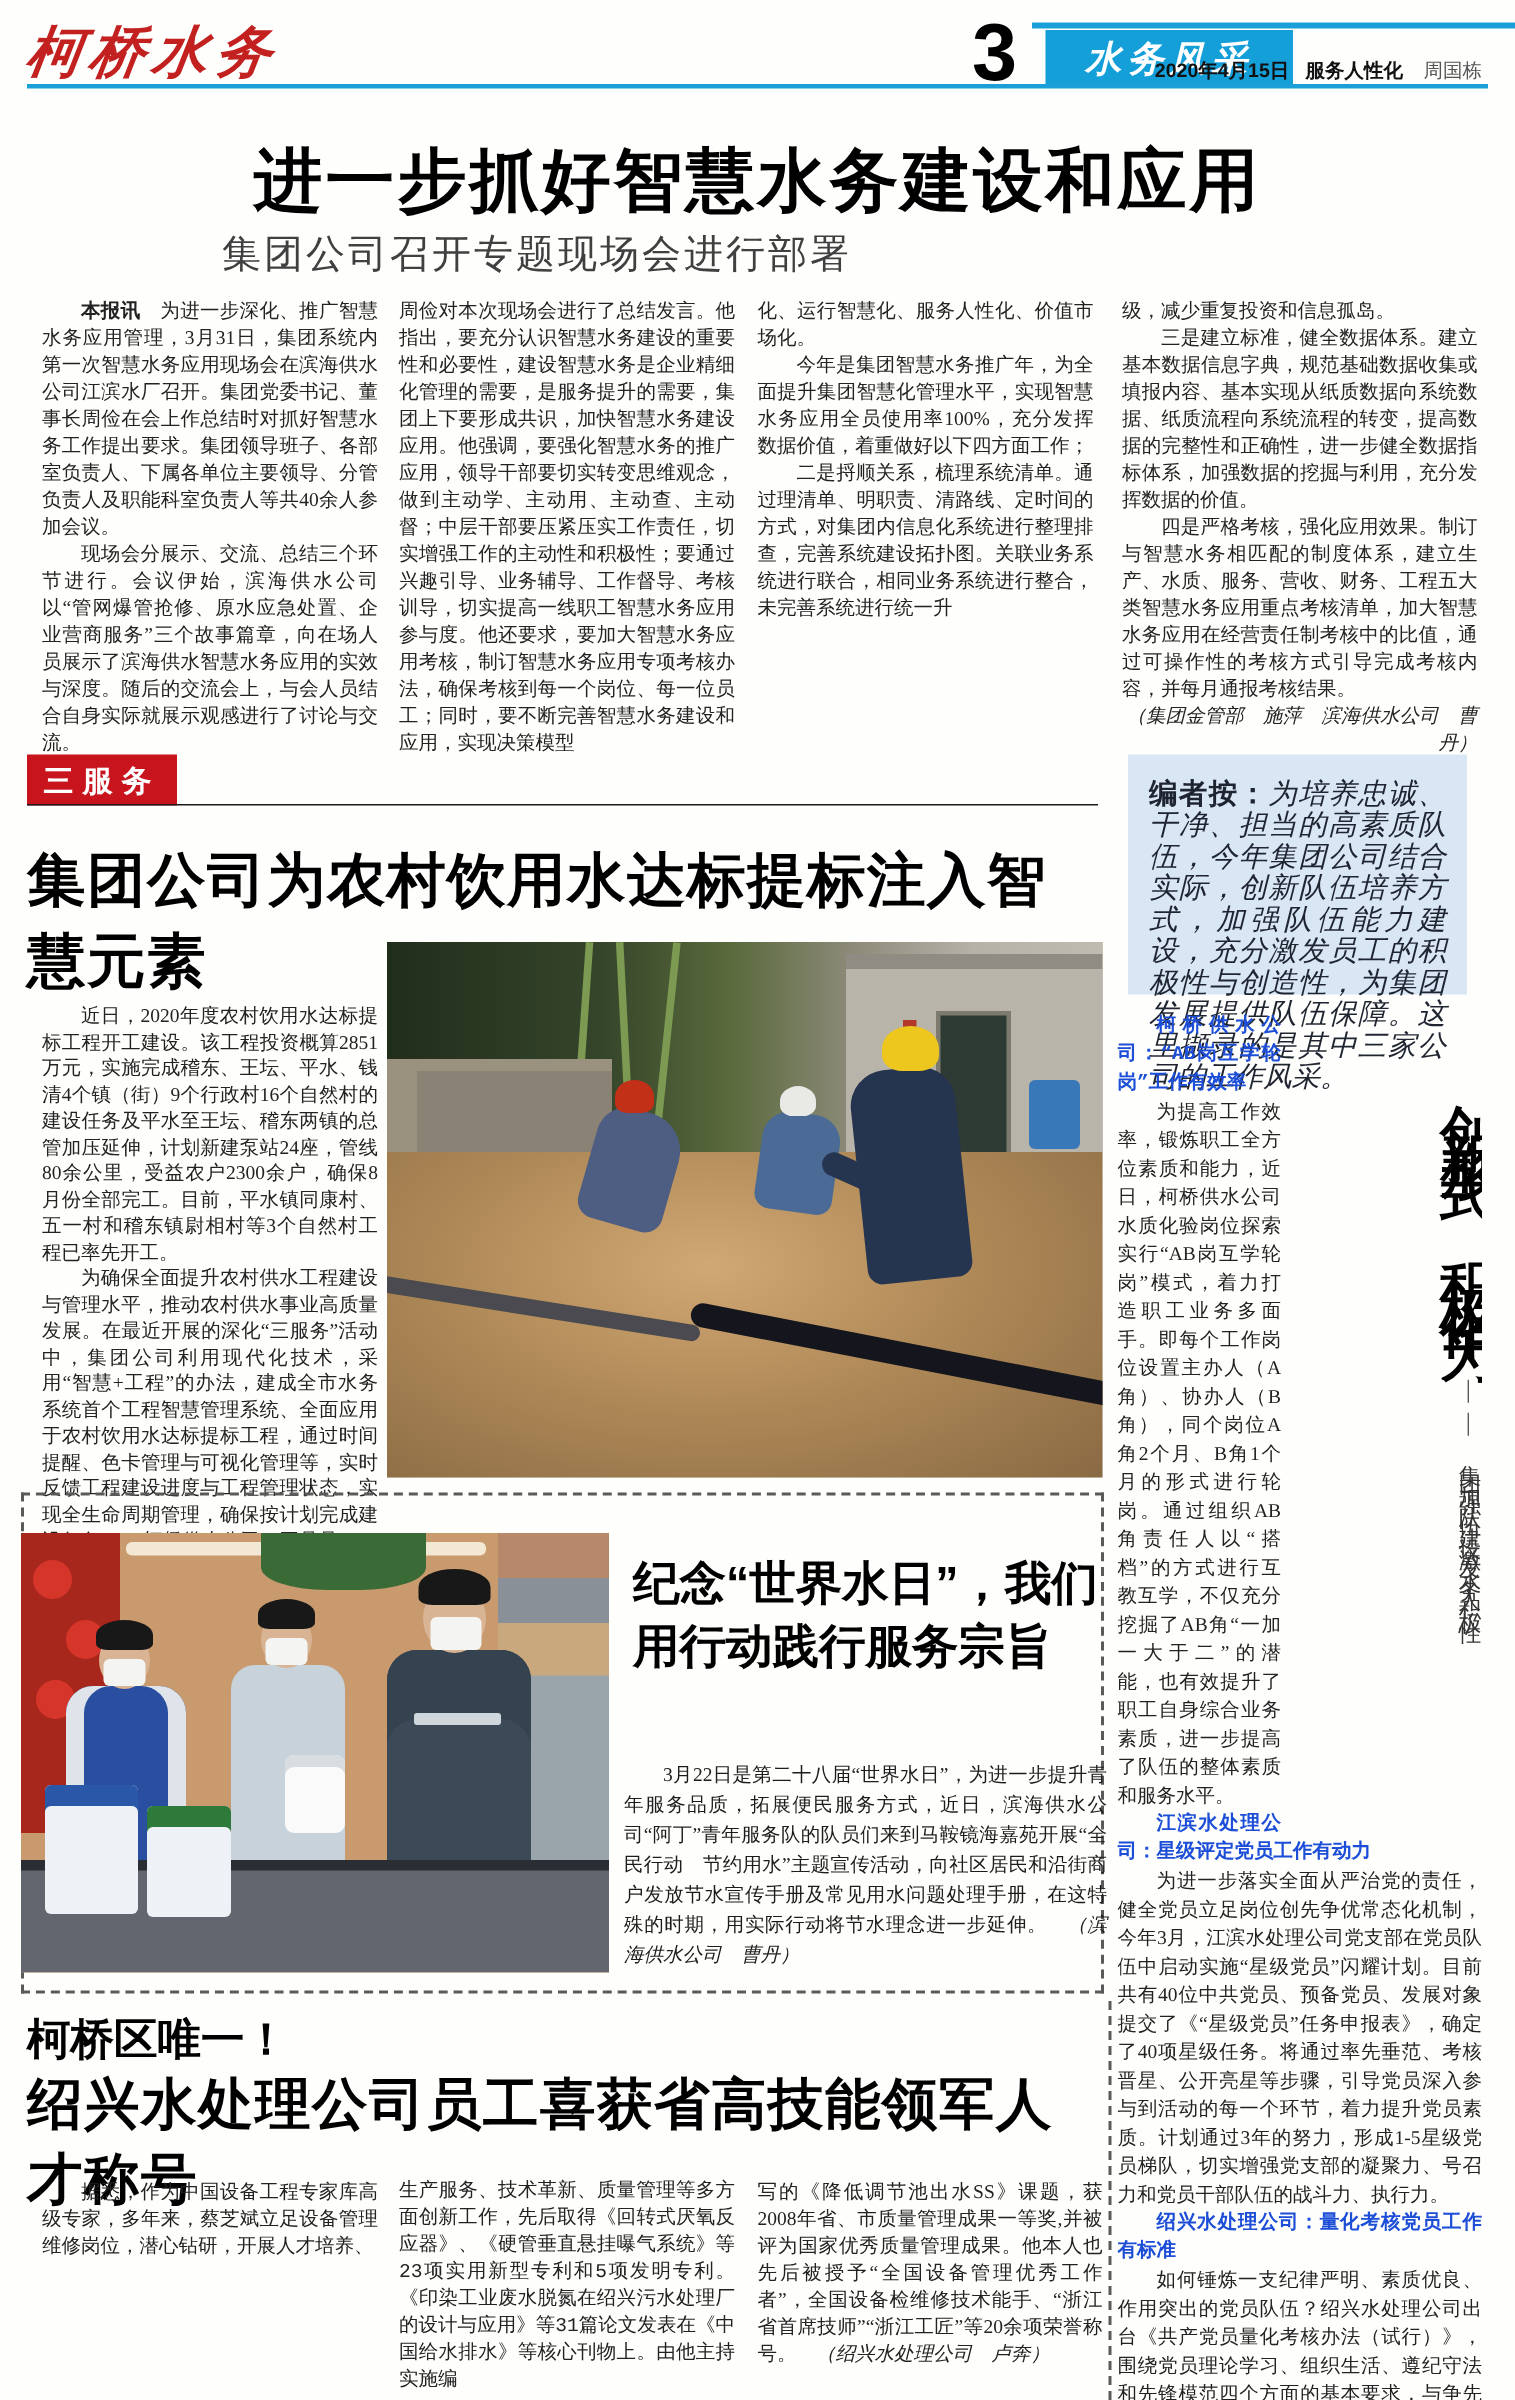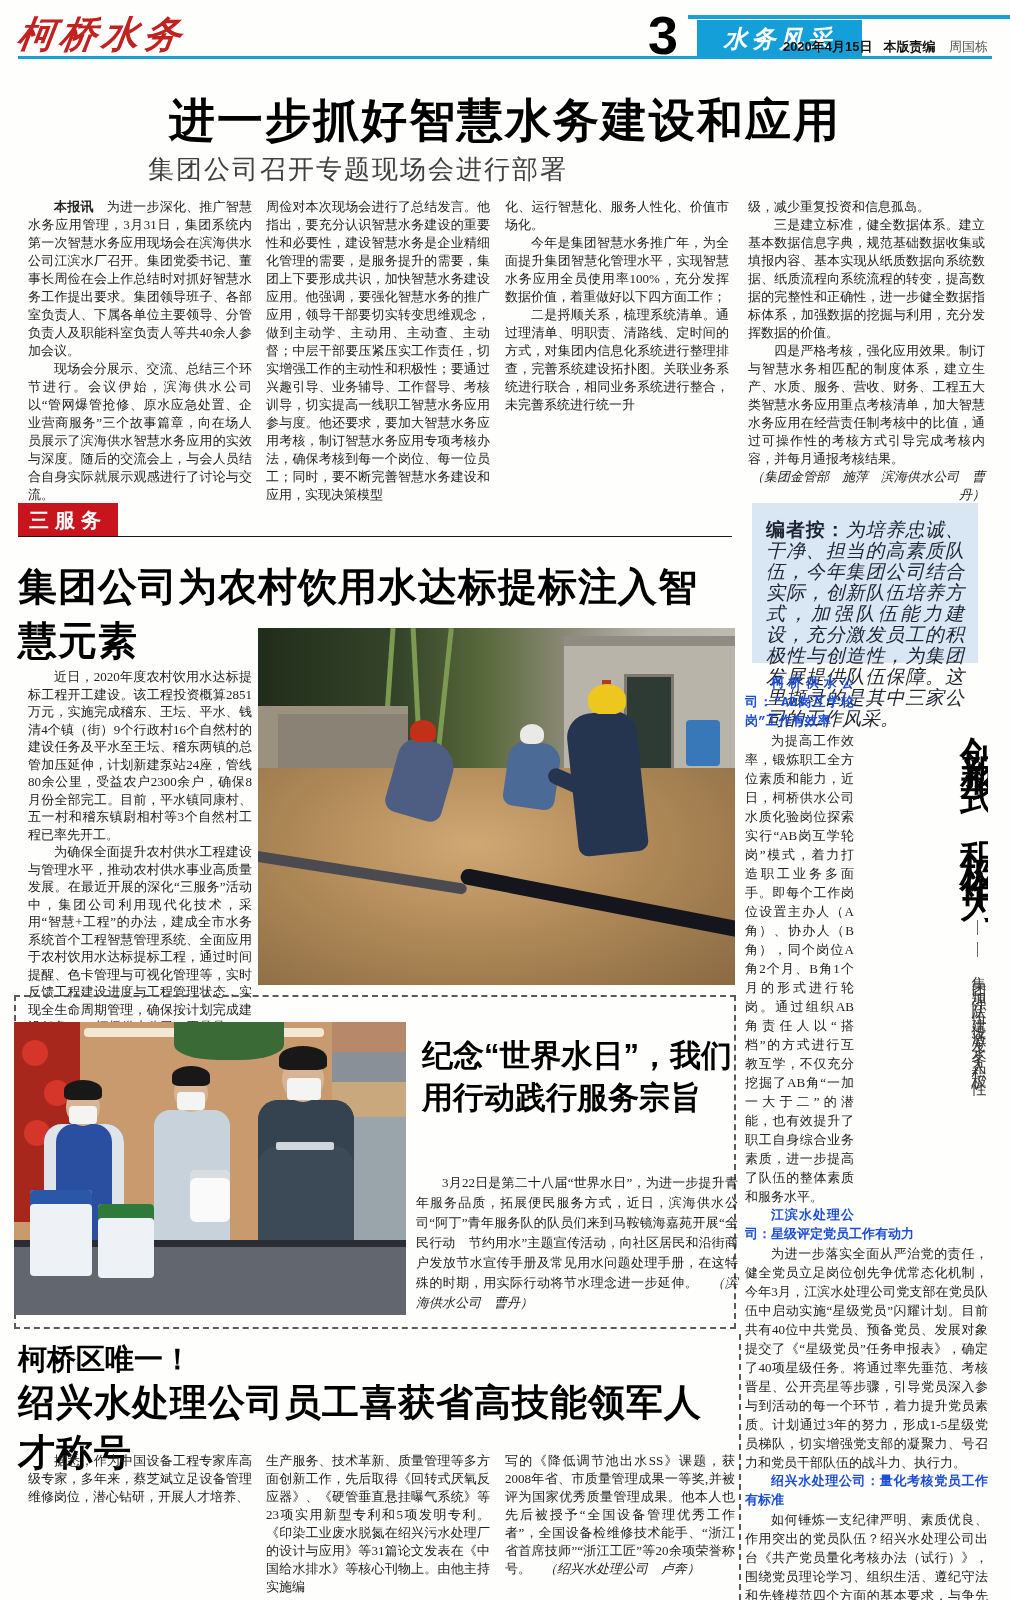--- a/index.html
+++ b/index.html
@@ -134,21 +134,21 @@
 <body>
 
 <div class="page">
 
   <div class="logo">柯桥水务</div>
   <div class="blue-line-top"></div>
   <div class="page-num">3</div>
   <div class="section-box">水务风采</div>
   <div class="dateline">
     <b>2020年4月15日</b>&nbsp;&nbsp;
-    <b>本版责编</b>
+    <b>服务人性化</b>
     <span class="editor-name">周国栋</span>
   </div>
   <div class="blue-line-bottom"></div>
 
   <div class="a1-headline">进一步抓好智慧水务建设和应用</div>
   <div class="a1-subhead">集团公司召开专题现场会进行部署</div>
 
   <div class="col" style="left:28px;top:198px;width:224px;height:276px;">
     <p><span class="lead">本报讯</span><span>　为进一步深化、推广智慧水务应用管理，3月31日，集团系统内第一次智慧水务应用现场会在滨海供水公司江滨水厂召开。集团党委书记、董事长周俭在会上作总结时对抓好智慧水务工作提出要求。集团领导班子、各部室负责人、下属各单位主要领导、分管负责人及职能科室负责人等共40余人参加会议。</span></p>
     <p>现场会分展示、交流、总结三个环节进行。会议伊始，滨海供水公司以“管网爆管抢修、原水应急处置、企业营商服务”三个故事篇章，向在场人员展示了滨海供水智慧水务应用的实效与深度。随后的交流会上，与会人员结合自身实际就展示观感进行了讨论与交流。</p>
@@ -250,21 +250,21 @@
     <div class="bag2"></div>
     <div class="jug"></div>
   </div>
 
   <div class="a4-h1">柯桥区唯一！</div>
   <div class="a4-h2">绍兴水处理公司员工喜获省高技能领军人才称号</div>
 
   <div class="col" style="left:28px;top:1452px;width:224px;height:148px;overflow:hidden;">
     <p>据悉，作为中国设备工程专家库高级专家，多年来，蔡芝斌立足设备管理维修岗位，潜心钻研，开展人才培养、</p>
   </div>
-  <div class="col" style="left:266px;top:1452px;width:224px;height:148px;overflow:hidden;">
+  <div class="col" style="left:266px;top:1452px;width:224px;height:148px;overflow:hidden;font-family:Liberation Mono, monospace;">
     <p class="cont">生产服务、技术革新、质量管理等多方面创新工作，先后取得《回转式厌氧反应器》、《硬管垂直悬挂曝气系统》等23项实用新型专利和5项发明专利。《印染工业废水脱氮在绍兴污水处理厂的设计与应用》等31篇论文发表在《中国给水排水》等核心刊物上。由他主持实施编</p>
   </div>
   <div class="col" style="left:505px;top:1452px;width:230px;height:148px;overflow:hidden;">
     <p class="cont"><span>写的《降低调节池出水SS》课题，获2008年省、市质量管理成果一等奖,并被评为国家优秀质量管理成果。他本人也先后被授予“全国设备管理优秀工作者”，全国设备检维修技术能手、“浙江省首席技师”“浙江工匠”等20余项荣誉称号。</span>　<span class="byline-inline">（绍兴水处理公司　卢奔）</span></p>
   </div>
 
   <div class="vdash"></div>
 
 </div>
 

